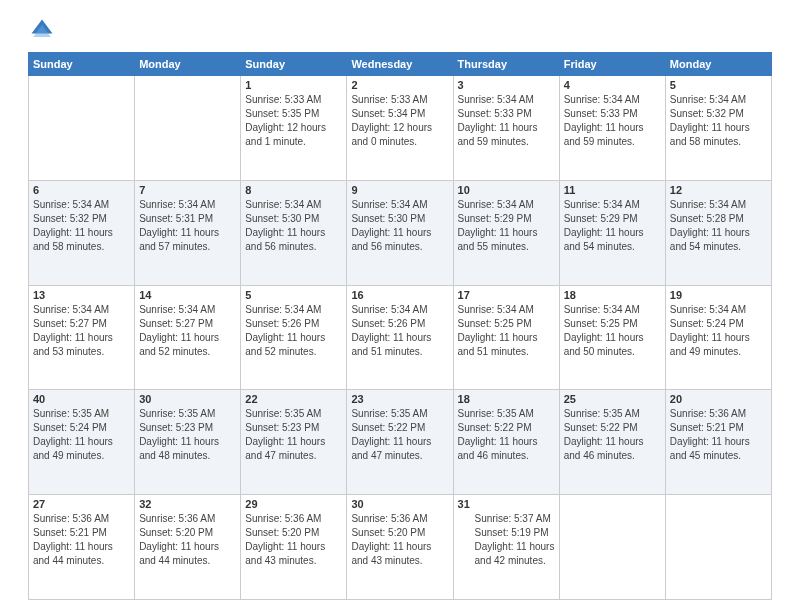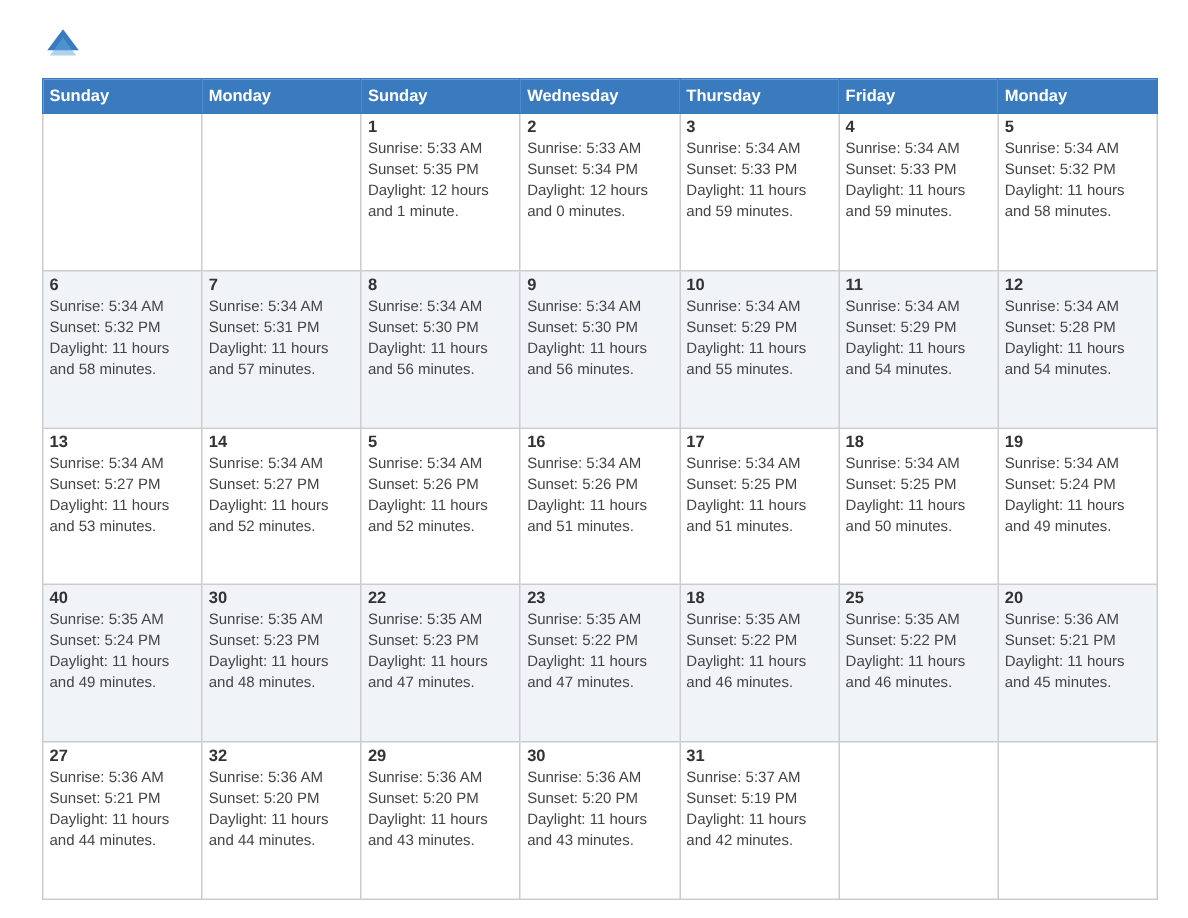--- a/index.html
+++ b/index.html
@@ -357,21 +357,21 @@
           </td>
           <td>
             <span class="day-num">30</span>
             <div class="day-info" style="white-space: pre-line;">Sunrise: 5:36 AM
 Sunset: 5:20 PM
 Daylight: 11 hours
 and 43 minutes.</div>
           </td>
           <td>
             <span class="day-num">31</span>
-            <div class="day-info" style="white-space: pre-line;">Sunrise: 5:37 AM
+            <div class="day-info" style="white-space: pre-line; margin-left: 17px;">Sunrise: 5:37 AM
 Sunset: 5:19 PM
 Daylight: 11 hours
 and 42 minutes.</div>
           </td>
           <td class="empty-cell"></td>
           <td class="empty-cell"></td>
         </tr>
       </tbody>
   </table>
 </div>

